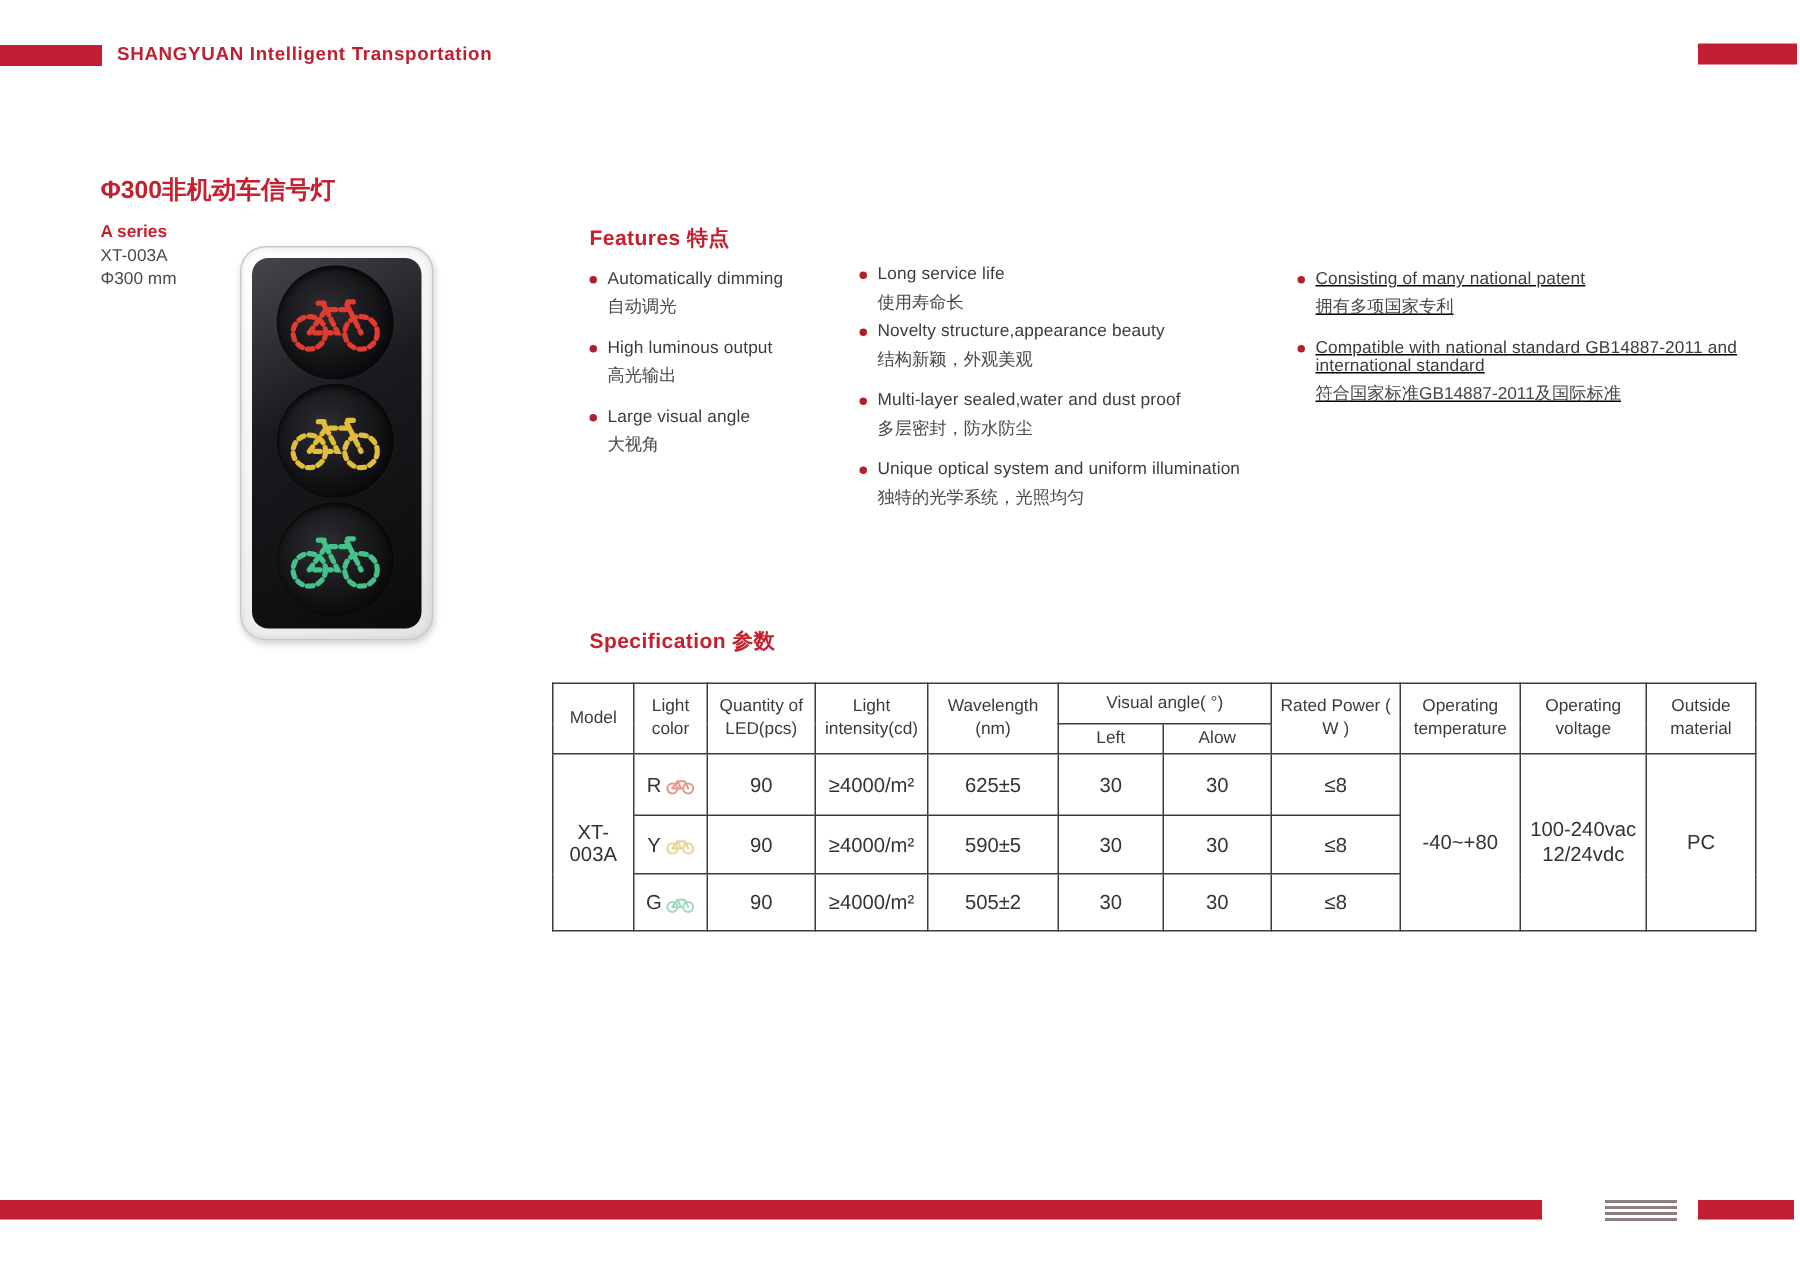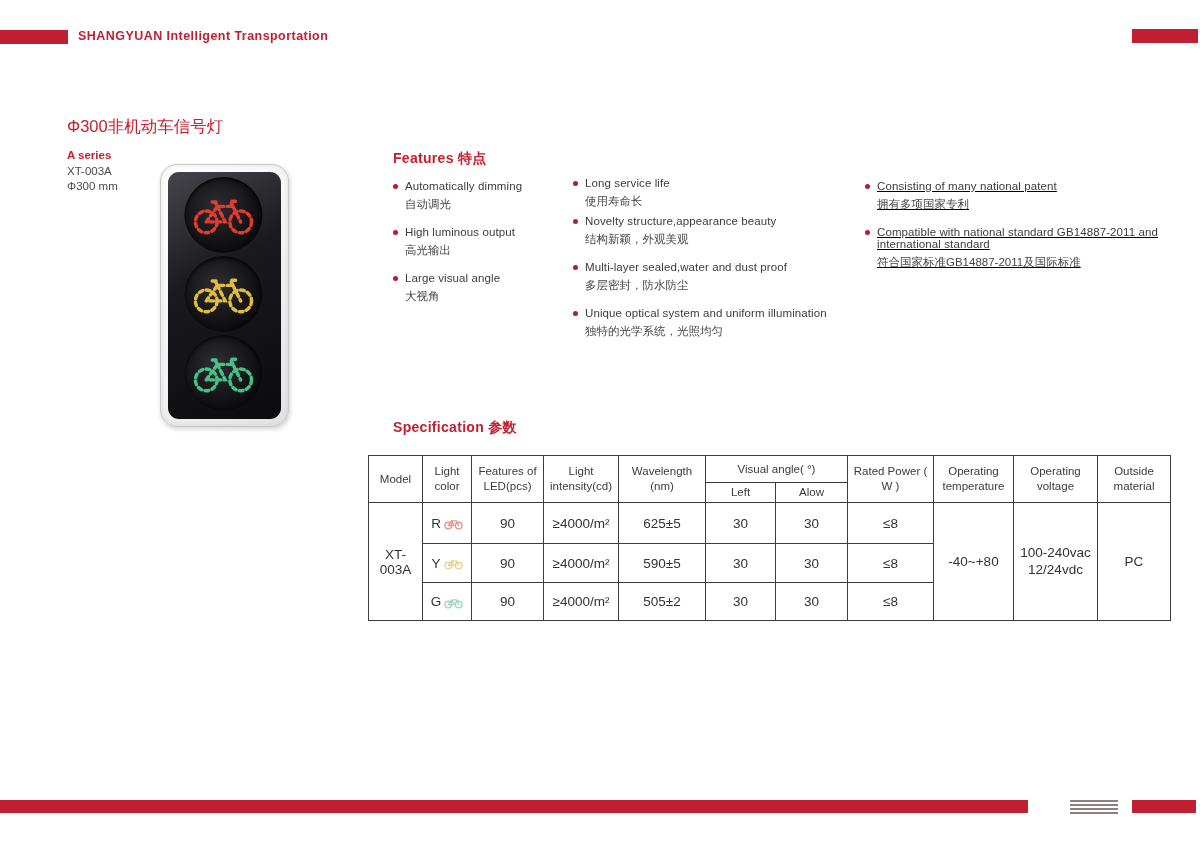--- a/index.html
+++ b/index.html
@@ -8,21 +8,21 @@
     font-family:"Liberation Sans", sans-serif; overflow:hidden;
   }
   .redbar { position:absolute; background:#c01f31; }
   
   .brand {
     position:absolute; left:78px; top:29px; font-size:12.5px; font-weight:bold;
     color:#c01f31; letter-spacing:.45px;
   }
   
   .title-en { position:absolute; left:67px; top:99px; font-size:15.5px; font-weight:bold; color:#c5202f; letter-spacing:.3px; white-space:pre; }
-  .title-cn { position:absolute; left:67px; top:116px; font-size:16.5px; font-weight:normal; color:#c5202f; }
+  .title-cn { position:absolute; left:67px; top:116px; font-size:16.5px; font-weight:bold; color:#c5202f; }
   .series   { position:absolute; left:67px; top:149px; font-size:11.5px; font-weight:bold; color:#c5202f; }
   .model-ln { position:absolute; left:67px; top:165px; font-size:11.5px; color:#4a4a4a; }
   .size-ln  { position:absolute; left:67px; top:180px; font-size:11.5px; color:#4a4a4a; }
 
   
   .tlight {
     position:absolute; left:160px; top:164px; width:127px; height:261px;
     background:linear-gradient(135deg,#ffffff 0%,#f2f2f2 55%,#e3e3e3 100%);
     border:1px solid #c8c8c8; border-radius:17px;
     box-shadow: inset 0 0 5px rgba(0,0,0,.10), 1px 2px 5px rgba(0,0,0,.18);
@@ -212,21 +212,21 @@
         <col style="width:72px">
         <col style="width:86px">
       <col style="width:80px">
         <col style="width:84px">
         <col style="width:73px">
     </colgroup>
     <tbody>
         <tr class="h1">
       <th rowspan="2">Model</th>
       <th rowspan="2">Light color</th>
-      <th rowspan="2">Features of LED(pcs)</th>
+      <th rowspan="2">Quantity of LED(pcs)</th>
       <th rowspan="2">Light intensity(cd)</th>
       <th rowspan="2">Wavelength (nm)</th>
       <th colspan="2">Visual angle( °)</th>
       <th rowspan="2">Rated Power ( W )</th>
       <th rowspan="2">Operating temperature</th>
       <th rowspan="2">Operating voltage</th>
       <th rowspan="2">Outside material</th>
     </tr>
     <tr class="h2">
       <th>Left</th>

